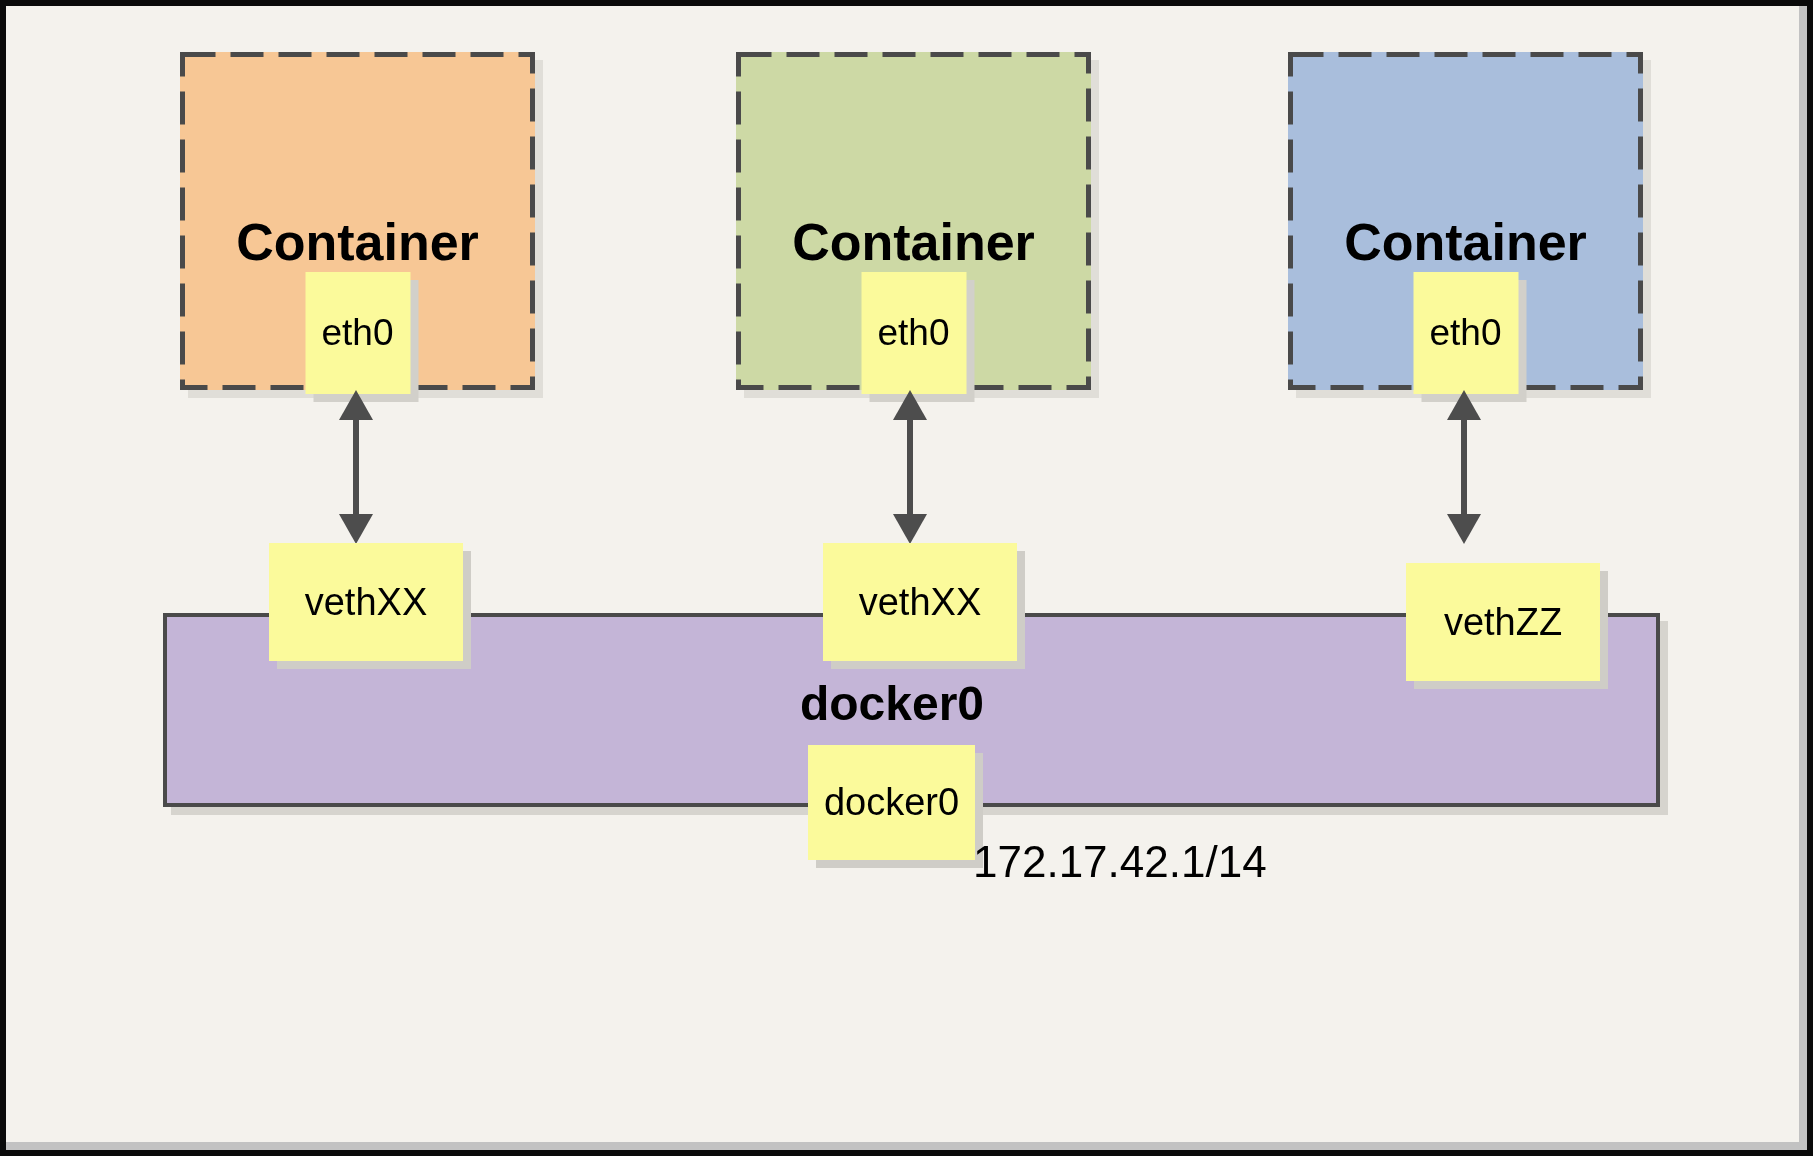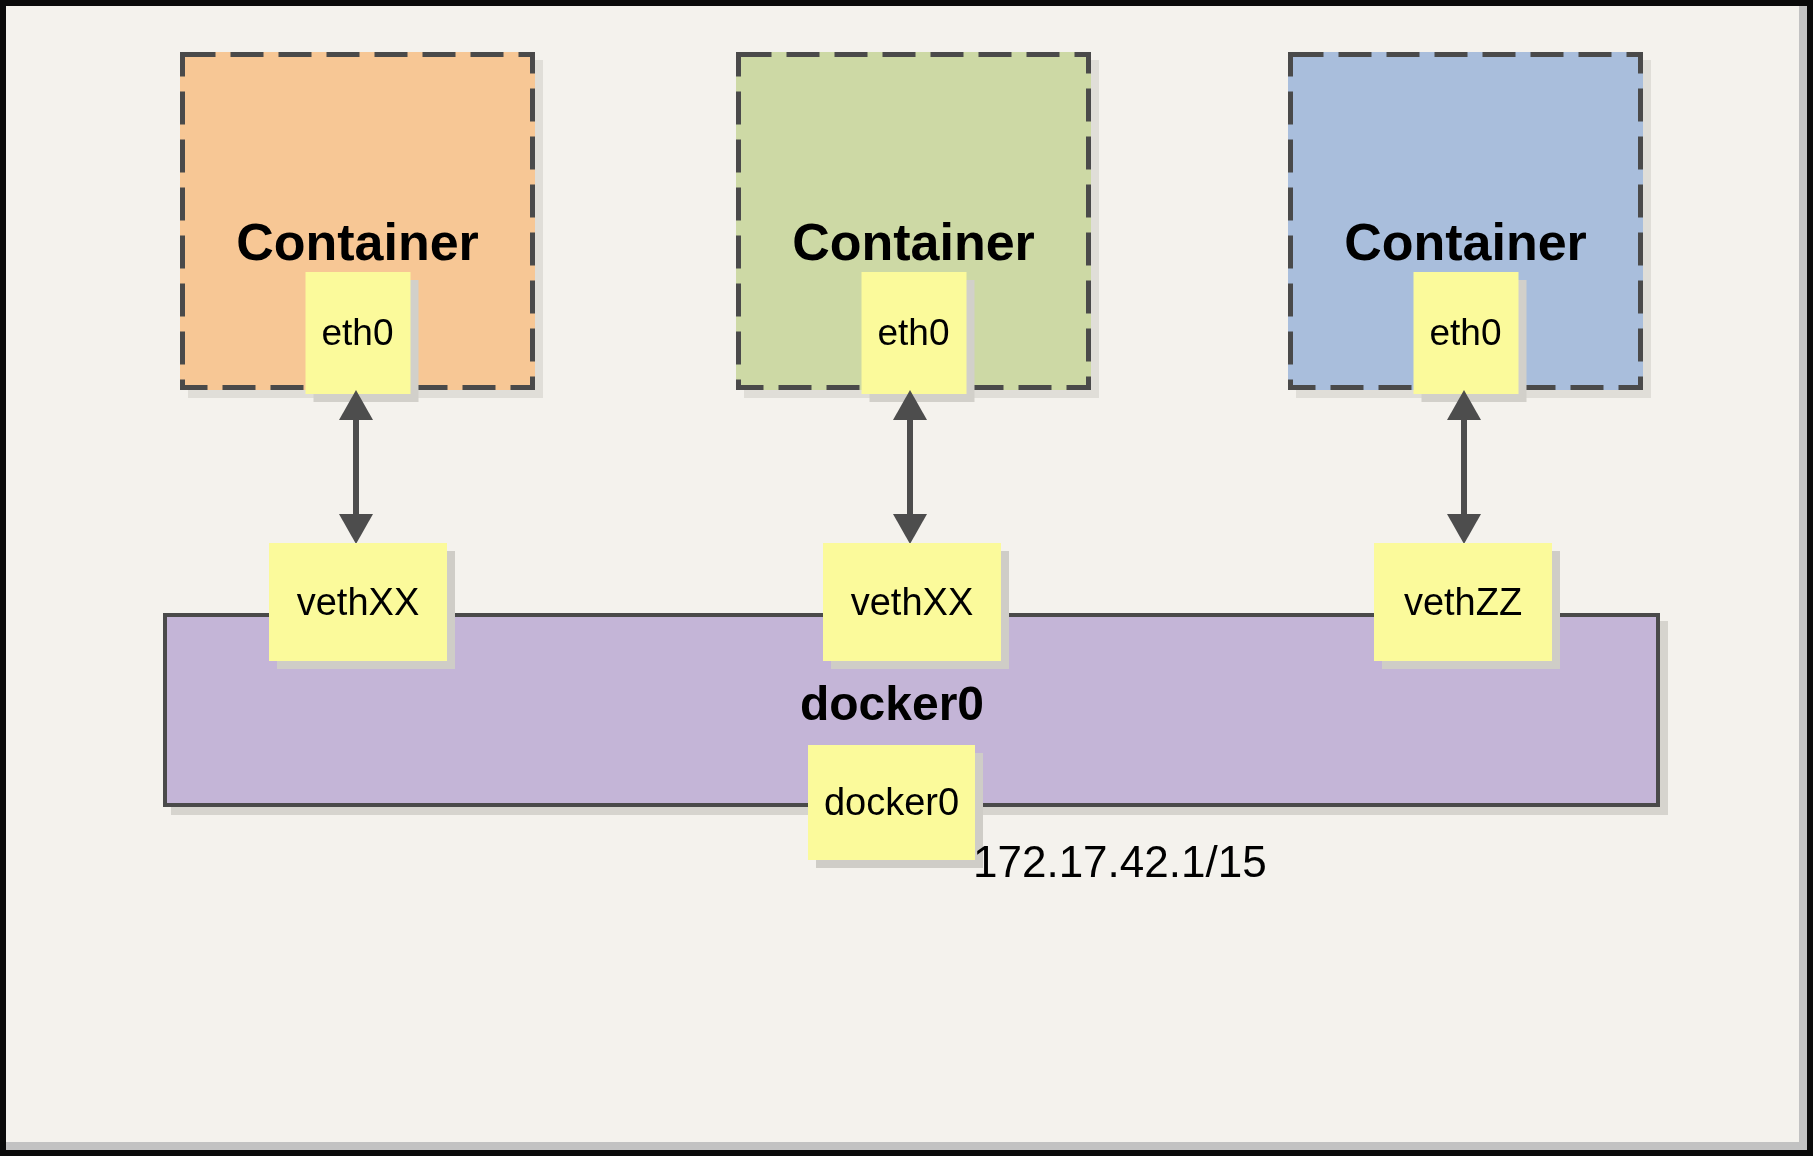--- a/index.html
+++ b/index.html
@@ -61,28 +61,28 @@
     box-shadow:8px 8px 0 #d6d4ce;
     z-index:1;
   }
   #bridge-title{
     position:absolute;left:892px;top:676px;transform:translateX(-50%);
     font-size:48px;font-weight:bold;line-height:56px;z-index:3;
   }
 
   
   .veth-box{
-    position:absolute;top:543px;width:178px;height:118px;
+    position:absolute;top:543px;width:194px;height:118px;
     background:#fbfa9b;box-shadow:8px 8px 0 #cfcdc7;
     display:flex;align-items:center;justify-content:center;
     font-size:38px;z-index:5;
   }
   .veth-1{left:269px;}
   .veth-2{left:823px;}
-  .veth-3{left:1374px;}
+  .veth-3{left:1406px;margin-top:20px;}
 
   #docker0-box{
     position:absolute;left:808px;top:745px;width:167px;height:115px;
     background:#fbfa9b;box-shadow:8px 8px 0 #cfcdc7;
     display:flex;align-items:center;justify-content:center;
     font-size:38px;z-index:5;
   }
 
   #ip-label{
     position:absolute;left:973px;top:836px;
@@ -155,18 +155,18 @@
     <span>vethXX</span>
   </div>
   <div class="veth-box veth-3">
     <span>vethZZ</span>
   </div>
 
   <div id="docker0-box">
     <span>docker0</span>
   </div>
 
-  <div id="ip-label">172.17.42.1/15</div>
+  <div id="ip-label">172.17.42.1/14</div>
 
 
   <div id="frame-gray"></div>
   <div id="frame-black"></div>
 </div>
 
 </body></html>

